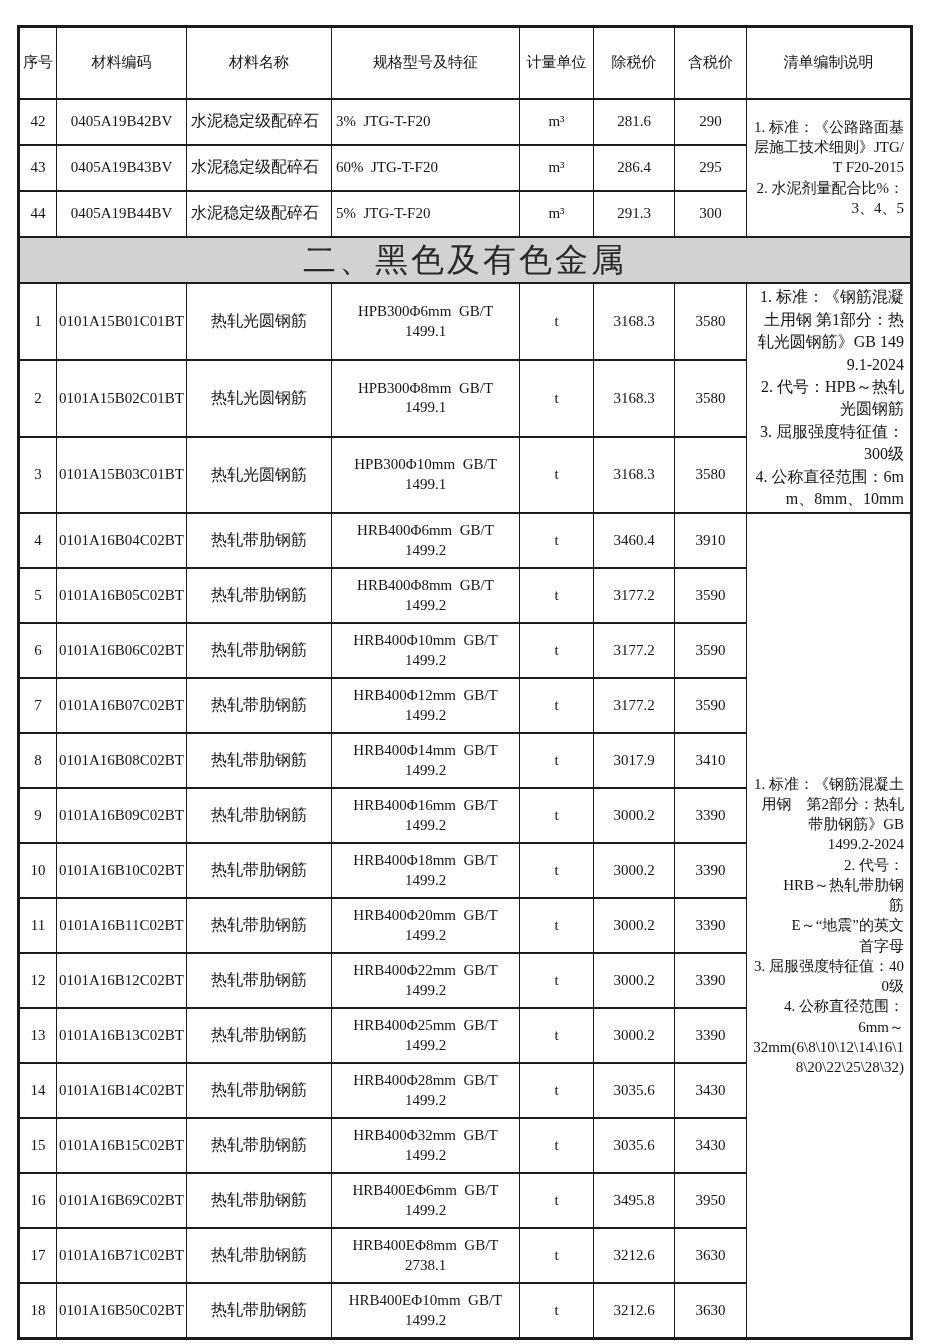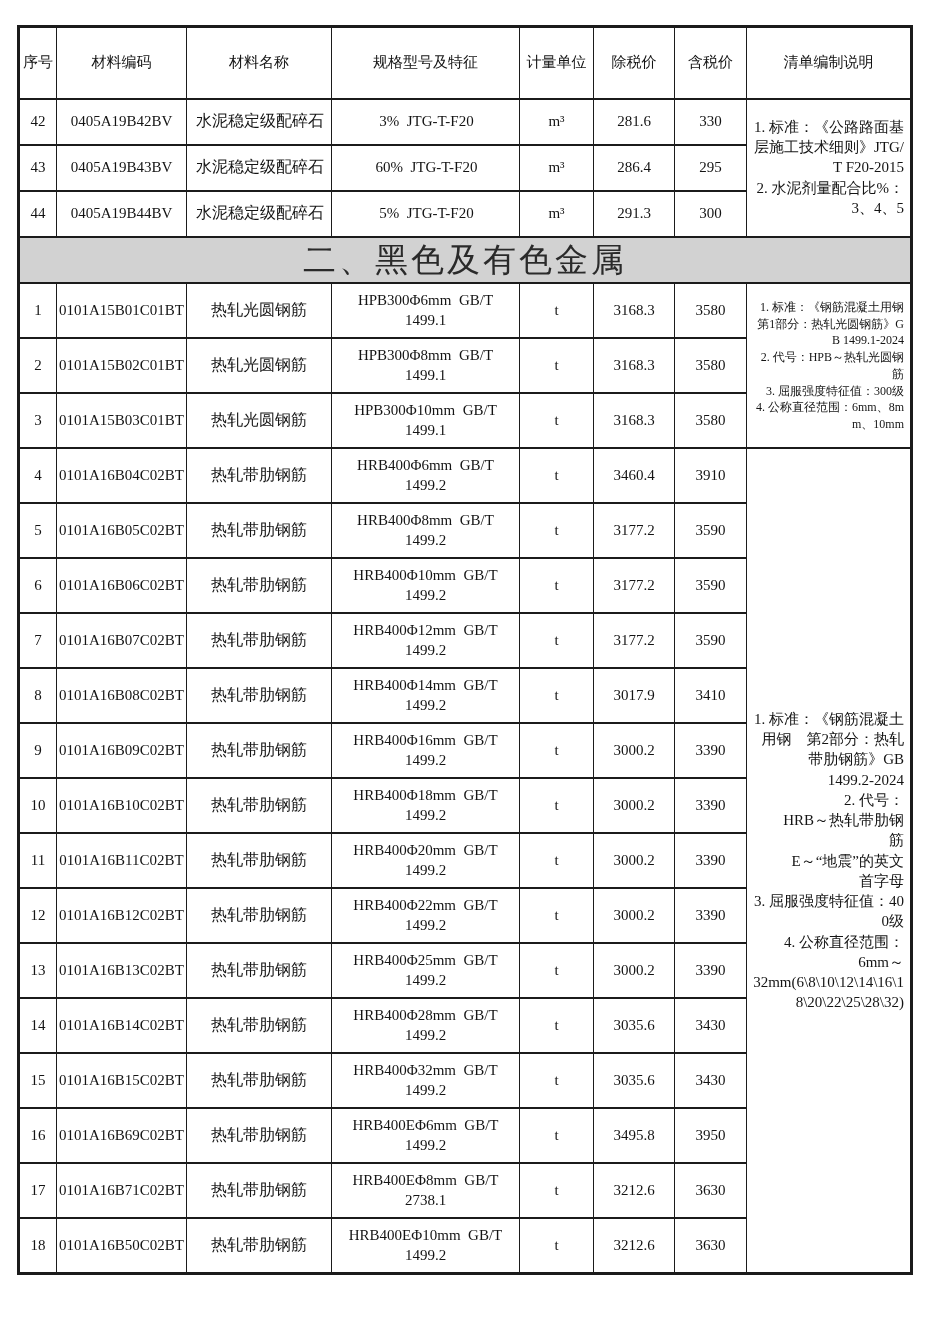--- a/index.html
+++ b/index.html
@@ -20,27 +20,27 @@
     font-size:15px;line-height:1.3;
     padding:1px 2px;overflow:hidden;
     font-weight:normal;
   }
   thead tr{height:72px;}
   tr.h-cement{height:46px;}
   tr.h-sec{height:40px;margin-left:44px;}
   tr.h-steel{height:55px;}
   td.c-name{font-size:16px;}
   td.c-spec{white-space:pre-wrap;}
-  td.left{text-align:center;padding-left:4px;}
+  td.left{text-align:left;padding-left:4px;}
   td.c-note{
     text-align:right;vertical-align:middle;
     white-space:pre-wrap;word-break:break-all;
     padding:2px 6px;font-size:15px;line-height:1.35;
   }
-  td.c-note.small{font-size:12px;line-height:1.4;}
+  td.c-note.small{font-size:16px;line-height:1.4;}
   td.sec-hdr{
     font-size:33px;letter-spacing:3px;font-weight:400;color:#2a2a2a;
   }
 </style>
 </head>
 <body>
 
 <div class="page">
   <table class="price">
     <colgroup>
@@ -66,21 +66,21 @@
         </tr>
     </thead>
     <tbody>
         <tr class="h-cement">
           <td class="c-no">42</td>
           <td class="c-code">0405A19B42BV</td>
           <td class="c-name left">水泥稳定级配碎石</td>
           <td class="c-spec left">3%  JTG-T-F20</td>
           <td class="c-unit">m³</td>
           <td class="c-ex">281.6</td>
-          <td class="c-inc">330</td>
+          <td class="c-inc">290</td>
           <td rowspan="3" class="c-note">1. 标准：《公路路面基层施工技术细则》JTG/T F20-2015
 2. 水泥剂量配合比%：3、4、5</td>
         </tr>
         <tr class="h-cement">
           <td class="c-no">43</td>
           <td class="c-code">0405A19B43BV</td>
           <td class="c-name left">水泥稳定级配碎石</td>
           <td class="c-spec left">60%  JTG-T-F20</td>
           <td class="c-unit">m³</td>
           <td class="c-ex">286.4</td>

